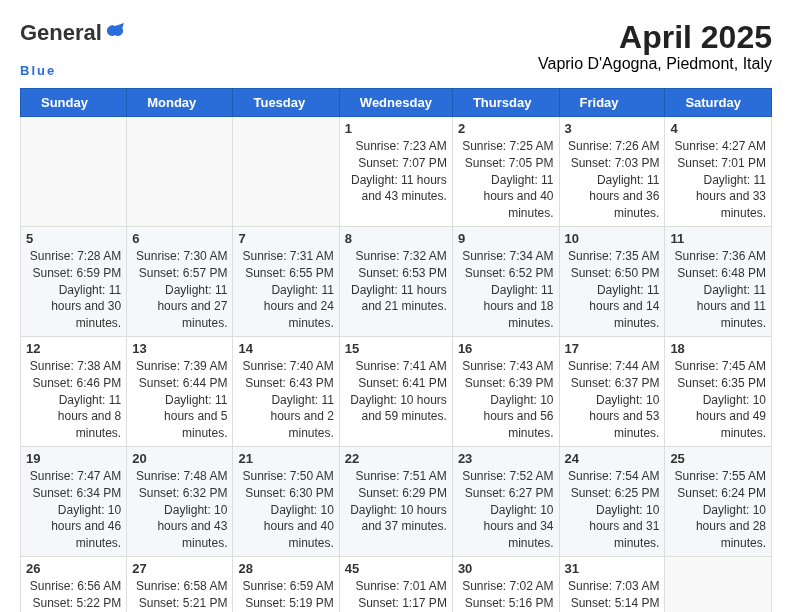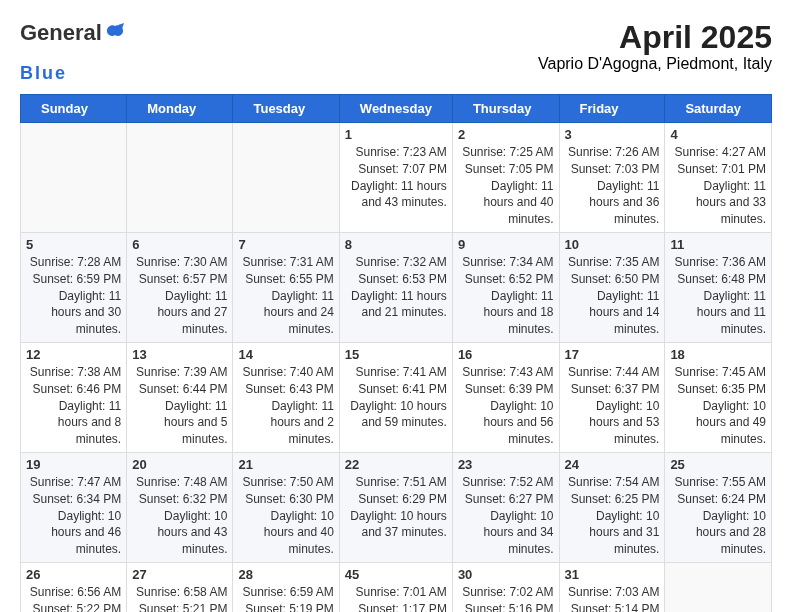--- a/index.html
+++ b/index.html
@@ -85,21 +85,21 @@
 
 <div class="header">
   <div class="logo">
     <div style="display:flex;align-items:center;gap:2px;">
       <span style="font-size:22px;font-weight:bold;color:#333;">General</span>
       <svg width="22" height="22" viewBox="0 0 22 22">
         <path d="M11 4 C14 2, 20 5, 19 10 C18 14, 13 15, 11 13 C9 15, 4 14, 3 10 C2 5, 8 2, 11 4Z" fill="#2a6dd9"></path>
         <path d="M14 3 L20 1 L18 7Z" fill="#2a6dd9"></path>
       </svg>
     </div>
-    <div style="font-size:18px;font-weight:bold;color:#2a6dd9;letter-spacing:2px;margin-top:-4px;text-align:center;">Blue</div>
+    <div style="font-size:13px;font-weight:bold;color:#2a6dd9;letter-spacing:2px;margin-top:-4px;text-align:center;">Blue</div>
   </div>
   <div class="title-block">
     <h1>April 2025</h1>
     <h2>Vaprio D'Agogna, Piedmont, Italy</h2>
   </div>
 </div>
 
 <table class="calendar">
   <thead>
     <tr>

